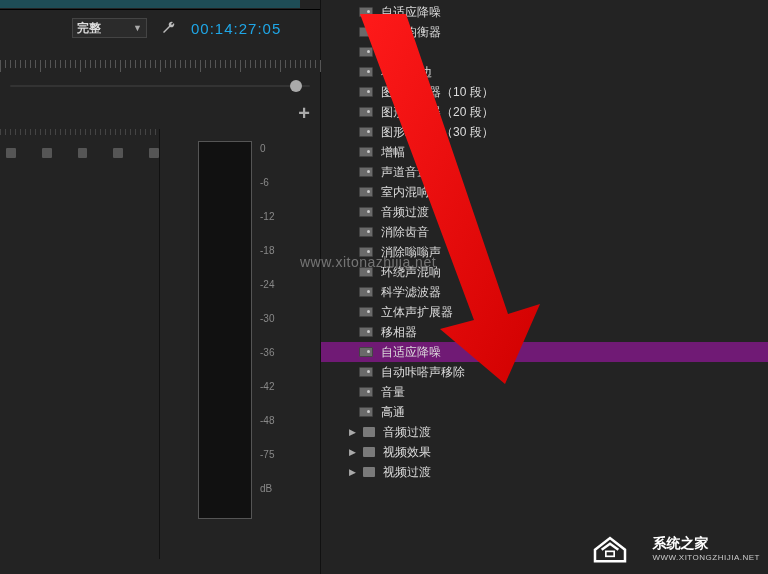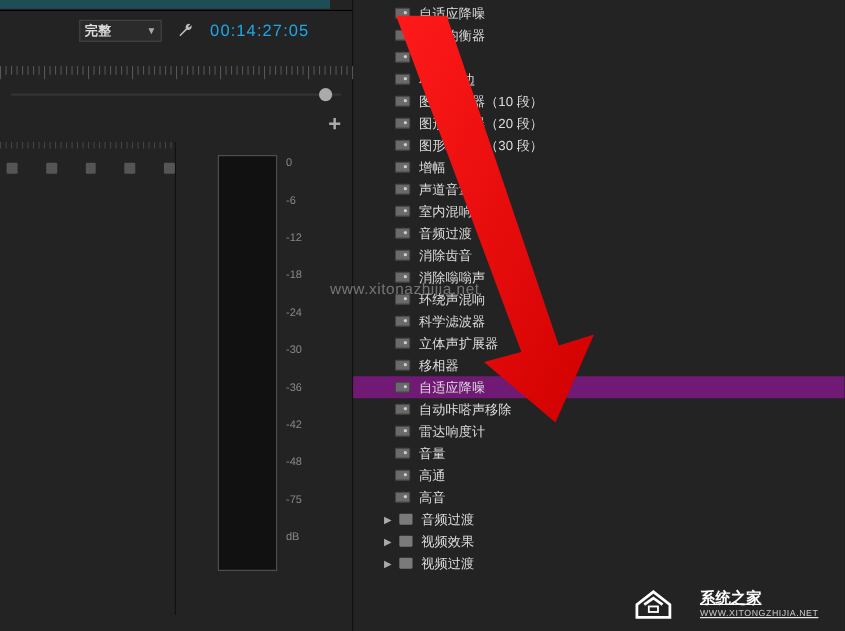--- a/index.html
+++ b/index.html
@@ -137,25 +137,24 @@
 
     
     .watermark {
       position: absolute;
       left: 300px; top: 254px;
       color: #b7b7b7; font-size: 14px; opacity: .55;
       letter-spacing: .5px; z-index: 20;
       pointer-events: none;
     }
     .brand {
-      position: absolute; right: 24px; bottom: 6px;
+      position: absolute; right: 8px; bottom: 6px;
       display: flex; align-items: center; gap: 22px;
       color: #fff; font-size: 14px; font-weight: bold;
       z-index: 20;
-      text-decoration: underline;
     }
     .brand svg { width: 40px; height: 40px; }
     .brand .sub { font-size: 8px; color: #ccc; font-weight: normal; letter-spacing: .5px; }
   </style>
 </head>
 <body>
 
 <div class="container">
 
   <div class="left-panel">
@@ -388,33 +387,25 @@
         <div class="tree-row selected">
           <span class="preset-icon"></span>
           <span>自适应降噪</span>
         </div>
         <div class="tree-row">
           <span class="preset-icon"></span>
           <span>自动咔嗒声移除</span>
         </div>
         <div class="tree-row">
           <span class="preset-icon"></span>
-          <span>雷达响度计</span>
-        </div>
-        <div class="tree-row">
-          <span class="preset-icon"></span>
           <span>音量</span>
         </div>
         <div class="tree-row">
           <span class="preset-icon"></span>
           <span>高通</span>
-        </div>
-        <div class="tree-row">
-          <span class="preset-icon"></span>
-          <span>高音</span>
         </div>
         <div class="tree-row folder">
           <span class="expand">▶</span>
           <span class="folder-icon"></span>
           <span>音频过渡</span>
         </div>
         <div class="tree-row folder">
           <span class="expand">▶</span>
           <span class="folder-icon"></span>
           <span>视频效果</span>

